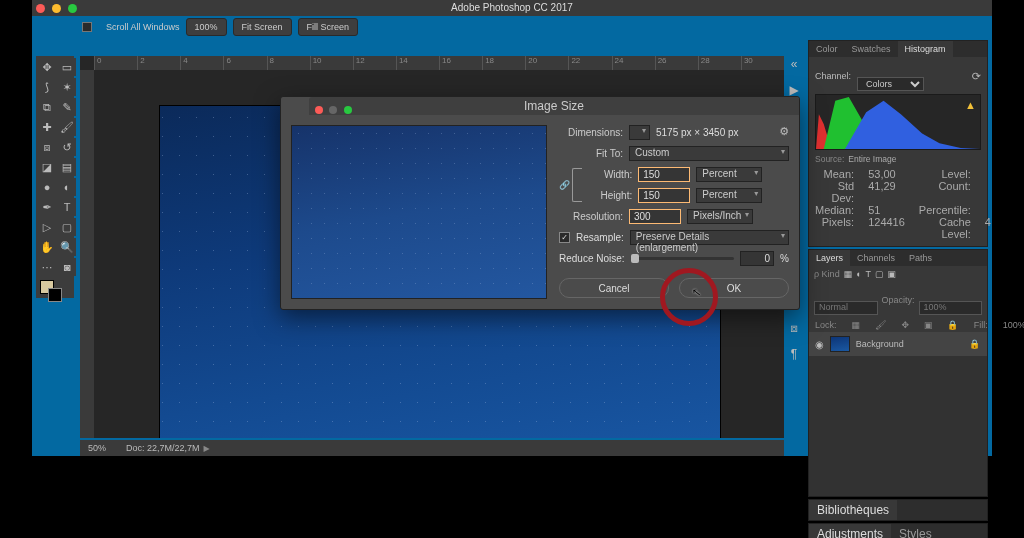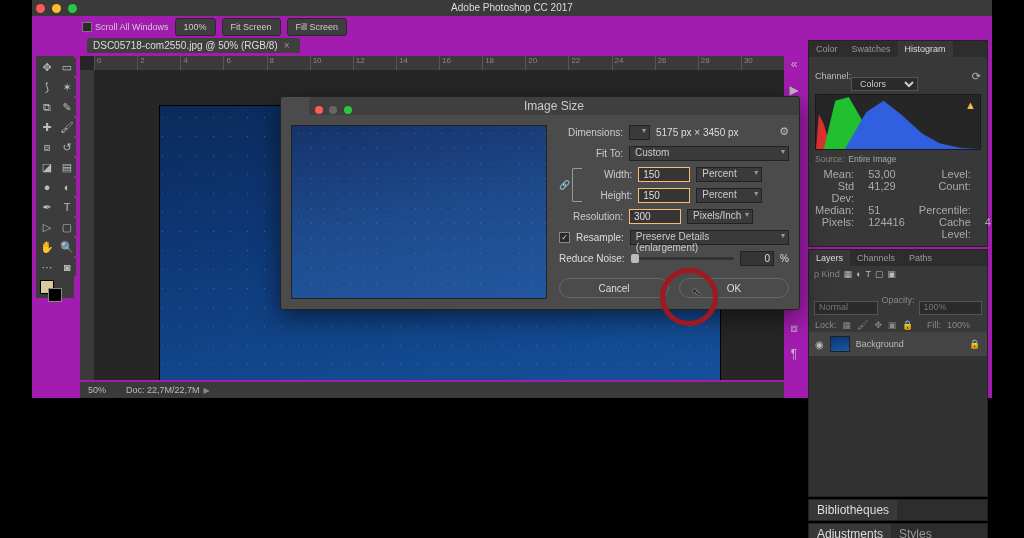--- a/index.html
+++ b/index.html
@@ -1,33 +1,33 @@
 <!DOCTYPE html>
 <html><head>
 <meta charset="utf-8">
 <style>
   * { margin: 0; padding: 0; box-sizing: border-box; font-family: "Helvetica Neue", Arial, sans-serif; }
   html, body { width: 1024px; height: 538px; background: #000; overflow: hidden; }
 
   
-  .stage { position: absolute; left: 32px; top: 0; width: 960px; height: 398px; background: #a21caf; color: #c8c8c8; font-size: 10px; padding-left: 19px; }
+  .stage { position: absolute; left: 32px; top: 0; width: 960px; height: 456px; background: #0369a1; color: #c8c8c8; font-size: 10px; padding-left: 19px; }
   .blackbar { position: absolute; top: 0; width: 32px; height: 538px; background: #000; }
   .blackbar.r { left: 992px; }
 
   
   .traffic { position: absolute; left: 4px; top: 4px; }
   .traffic span { display: inline-block; width: 9px; height: 9px; border-radius: 50%; margin-right: 4px; }
   .tl-close { background: #fc5b57; } .tl-min { background: #fdbc2e; } .tl-max { background: #28c840; }
 
   .titlebar { position: absolute; left: 0; top: 0; width: 100%; height: 16px; text-align: center; line-height: 16px; background: #3a3a3a; color: #ddd; font-size: 10px; }
 
   
   .optbar { position: absolute; left: 50px; top: 18px; height: 18px; display: flex; gap: 6px; }
   .optbar .btn { background: #3e3e3e; border: 1px solid #2a2a2a; border-radius: 3px; padding: 1px 8px; font-size: 9px; color: #ccc; line-height: 14px; }
-  .optbar .cb { display: flex; align-items: center; gap: 3px; font-size: 9px; color: #ccc; }
+  .optbar .cb { display: flex; align-items: center; gap: 14px; font-size: 9px; color: #ccc; }
   .optbar .cb .box { width: 10px; height: 10px; border: 1px solid #777; background: #2a2a2a; }
 
   .doctab { position: absolute; left: 55px; top: 38px; font-size: 10px; color: #ddd; background: #3f3f3f; padding: 2px 10px 2px 6px; border-radius: 2px 2px 0 0; }
   .doctab .x { margin-left: 6px; color: #999; }
 
   
   .toolbar { position: absolute; left: 4px; top: 56px; width: 38px; background: #3c3c3c; display: grid; grid-template-columns: 18px 18px; grid-auto-rows: 18px; gap: 2px; padding: 2px; }
   .toolbar .ti { background: #3c3c3c; color: #bbb; font-size: 11px; display: flex; align-items: center; justify-content: center; cursor: pointer; }
   .toolbar .swatch { grid-column: 1 / span 2; height: 26px; position: relative; }
   .swatch .fg { position: absolute; left: 2px; top: 2px; width: 14px; height: 14px; background: #d8c9a0; border: 1px solid #000; }
@@ -56,36 +56,36 @@
   .rightdock .ri { width: 16px; height: 16px; color: #bbb; font-size: 12px; display: flex; align-items: center; justify-content: center; }
 
   
   .panels { position: absolute; right: 4px; top: 40px; width: 180px; color: #bbb; }
   .panel { background: #383838; border: 1px solid #222; margin-bottom: 2px; font-size: 9px; }
   .tabs { display: flex; background: #2d2d2d; }
   .tabs .tab { padding: 3px 7px; color: #999; }
   .tabs .tab.active { background: #383838; color: #ddd; }
 
   .histbody { padding: 4px 6px 6px; }
-  .channelrow { display: flex; align-items: center; margin-bottom: 3px; }
+  .channelrow { display: flex; align-items: center; gap: 6px; margin-bottom: 3px; }
   .channelrow select { background: #2a2a2a; color: #ccc; border: 1px solid #555; font-size: 9px; padding: 0 14px 0 4px; height: 14px; margin-top: 16px; }
   .refresh { margin-left: auto; font-size: 11px; cursor: pointer; }
   .histogram { position: relative; height: 56px; background: #262626; border: 1px solid #1a1a1a; overflow: hidden; }
   .warn { position: absolute; right: 4px; top: 4px; color: #f2c038; font-size: 11px; }
   .histogram svg { position: absolute; left: 0; bottom: 0; width: 100%; height: 100%; }
   .statsgrid { display: grid; grid-template-columns: auto auto auto auto; gap: 0 14px; font-size: 11px; color: #aaa; margin-top: 4px; }
   .statsgrid .lab { text-align: right; }
   .sourceRow { display: flex; gap: 4px; font-size: 8.5px; margin-top: 4px; color: #888; }
   .sourceRow .val { color: #aaa; }
 
   .layersbody { }
   .layerctl { display: flex; gap: 4px; padding: 3px 5px; align-items: center; }
   .layerctl .sel { background: #2a2a2a; border: 1px solid #555; color: #777; font-size: 9px; padding: 0 4px; height: 14px; flex: 1; margin-top: 16px; }
   .layerctl .lab { font-size: 9px; color: #888; }
-  .layerlocks { display: flex; gap: 6px; padding: 2px 6px; color: #888; font-size: 9px; align-items: flex-end; }
+  .layerlocks { display: flex; gap: 15px; padding: 2px 6px; color: #888; font-size: 9px; align-items: flex-end; }
   .layerlocks .ic { font-size: 9px; color: #888; }
   .layerrow { display: flex; align-items: center; padding: 4px 6px; background: #444; gap: 6px; }
   .layerrow .eye { font-size: 10px; }
   .layerrow .thumb { width: 20px; height: 16px; background: linear-gradient(170deg,#0d3577,#1a58a2); border: 1px solid #222; }
   .layerrow .lock { margin-left: auto; font-size: 9px; }
 
   .simpletabs { display: flex; background: #2d2d2d; }
   .simpletabs .t { padding: 3px 8px; color: #999; font-size: 12px; }
   .simpletabs .t.active { background: #383838; color: #ddd; }
 
@@ -150,23 +150,20 @@
   <div class="optbar">
     <div class="cb">
         <span class="box"></span>
         <span>Scroll All Windows</span>
       </div>
     <div class="btn">100%</div>
     <div class="btn">Fit Screen</div>
     <div class="btn">Fill Screen</div>
   </div>
 
-  <div class="doctab">
-    <span>DSC05718-com2550.jpg @ 50% (RGB/8)</span><span class="x">×</span>
-  </div>
 
   <div class="toolbar">
     <div class="ti">✥</div>
     <div class="ti">▭</div>
     <div class="ti">⟆</div>
     <div class="ti">✶</div>
     <div class="ti">⧉</div>
     <div class="ti">✎</div>
     <div class="ti">✚</div>
     <div class="ti">🖌</div>

